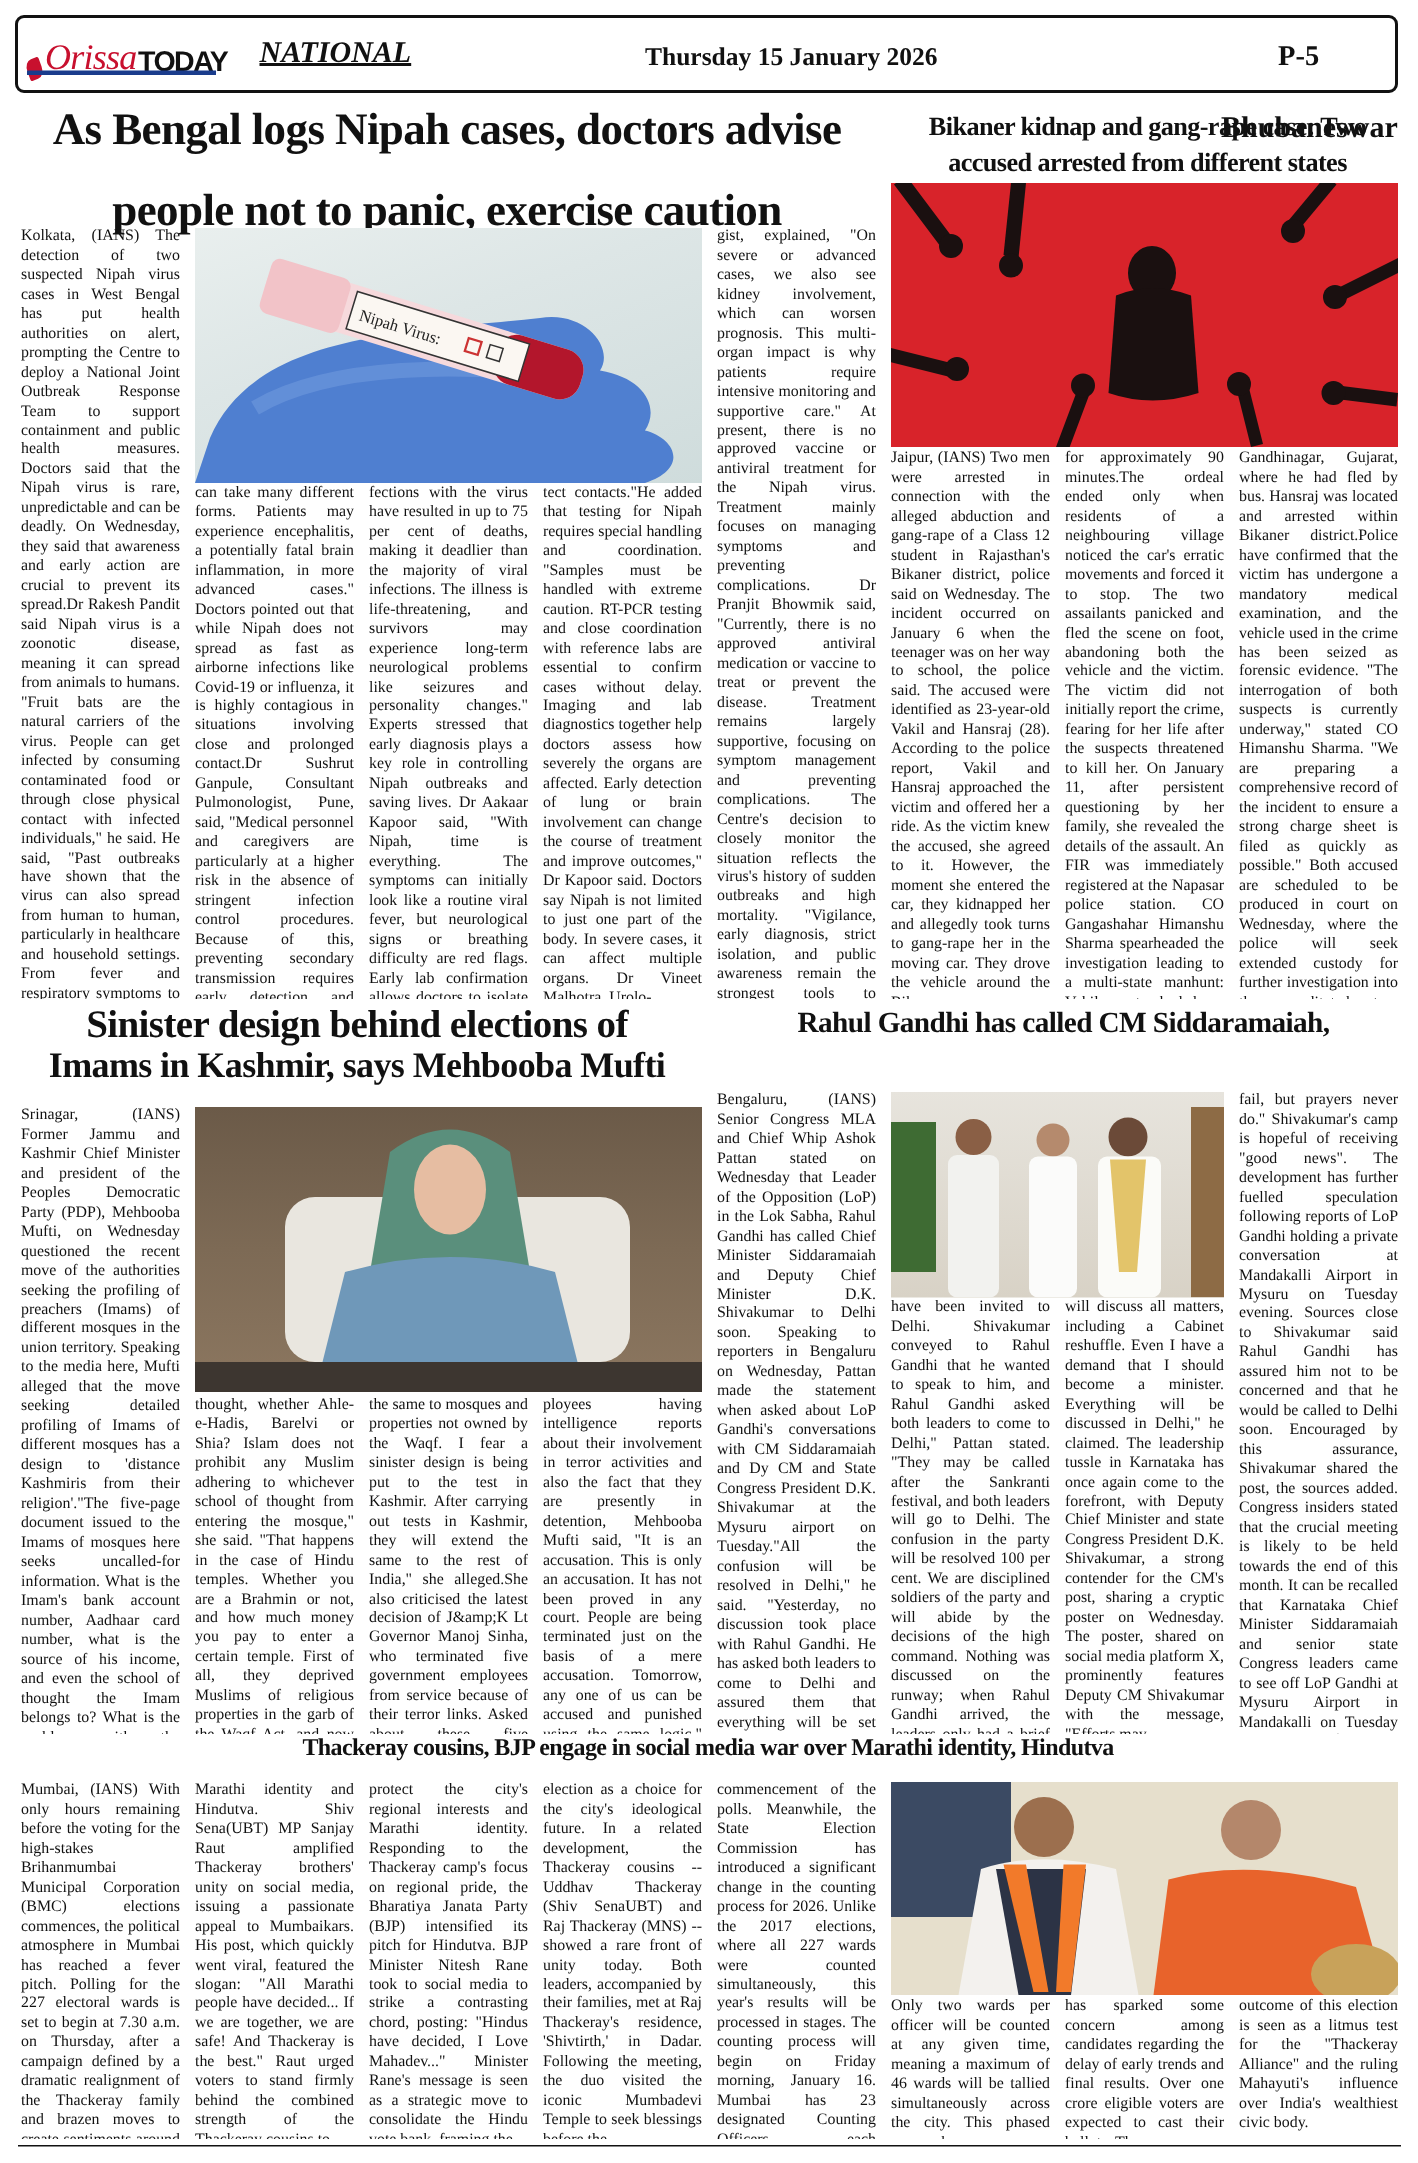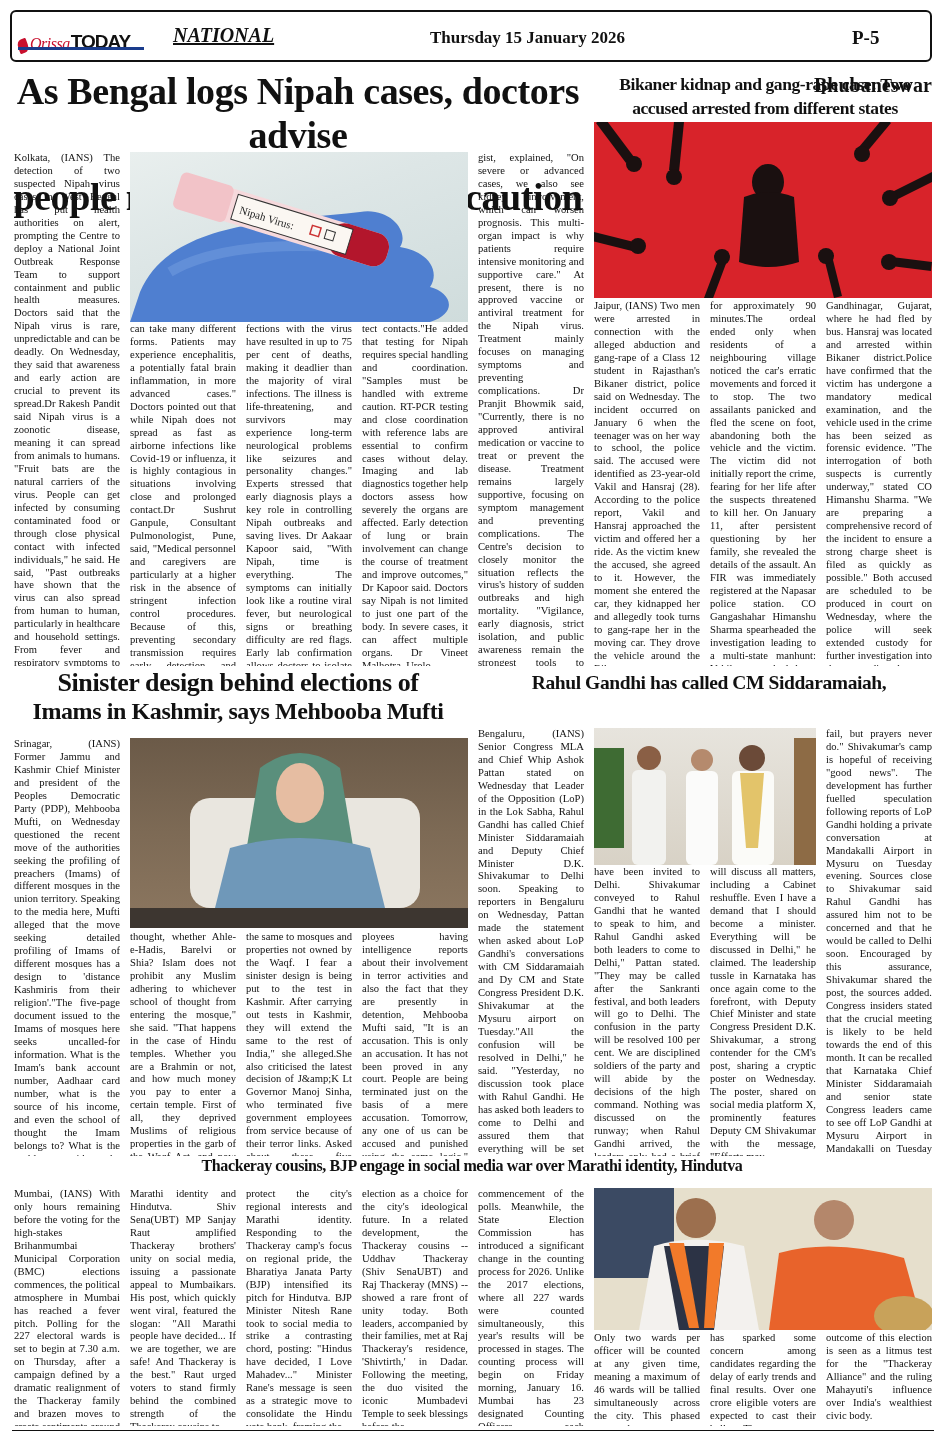--- a/index.html
+++ b/index.html
@@ -1,21 +1,21 @@
 <!DOCTYPE html>
 <html><head>
 <meta charset="utf-8">
 <style>
   * { box-sizing: border-box; margin: 0; padding: 0; }
   html, body { width: 945px; height: 1442px; background: #fff; overflow: hidden; }
   body { font-family: "Liberation Serif", "DejaVu Serif", serif; color: #111; position: relative; }
   .abs { position: absolute; }
   .masthead { left: 10px; top: 10px; width: 922px; height: 52px; border: 2px solid #111; border-radius: 6px; }
   .logo { left: 18px; top: 25px; height: 28px; display: flex; align-items: flex-end; }
-  .logo-orissa { font-family: "Liberation Serif", serif; font-style: italic; font-size: 16px; color: #c8102e; letter-spacing: -0.5px; }
+  .logo-orissa { font-family: "Liberation Serif", serif; font-style: italic; font-size: 24px; color: #c8102e; letter-spacing: -0.5px; }
   .logo-today { font-family: "Liberation Sans", sans-serif; font-weight: bold; font-size: 19px; color: #111; letter-spacing: -1px; margin-left: 1px; }
   .logo-bar { left: 18px; top: 47px; width: 126px; height: 3px; background: #1a3c8c; }
   .logo-leaf { display:inline-block; width: 10px; height: 14px; background:#c8102e; border-radius: 50% 10% 50% 10%; margin-right: 2px; transform: rotate(-20deg); }
   .section { left: 173px; top: 24px; font-size: 20px; font-style: italic; font-weight: bold; text-decoration: underline; }
   .dateline { left: 430px; top: 28px; font-size: 17px; font-weight: bold; }
   .city { left: 814px; top: 29px; font-size: 20px; font-weight: bold; margin-top: 45px; }
   .pageno { left: 852px; top: 27px; font-size: 19px; font-weight: bold; }
 
   .hl { font-family: "Liberation Serif", serif; font-weight: bold; text-align: center; line-height: 1.15; letter-spacing: -0.4px; }
   .col { font-size: 10.6px; line-height: 12.95px; text-align: justify; hyphens: auto; overflow: hidden; }
@@ -30,21 +30,21 @@
   <span class="logo-leaf"></span>
   <span class="logo-orissa">Orissa</span>
   <span class="logo-today">TODAY</span>
 </div>
 <div class="abs logo-bar"></div>
 <div class="abs section">NATIONAL</div>
 <div class="abs dateline">Thursday 15 January 2026</div>
 <div class="abs city">Bhubaneswar</div>
 <div class="abs pageno">P-5</div>
 
-<div class="abs hl" style="left:8px;top:70px;width:580px;font-size:38px;">
+<div class="abs hl" style="left:8px;top:70px;width:580px;font-size:30px;">
   <div>As Bengal logs Nipah cases, doctors advise</div>
   <div style="margin-top:19px;">people not to panic, exercise caution</div>
 </div>
 <div class="abs col" style="left:14px;top:152px;width:106px;height:514px;">Kolkata, (IANS) The detection of two suspected Nipah virus cases in West Bengal has put health authorities on alert, prompting the Centre to deploy a National Joint Outbreak Response Team to support containment and public health measures. Doctors said that the Nipah virus is rare, unpredictable and can be deadly. On Wednesday, they said that awareness and early action are crucial to prevent its spread.Dr Rakesh Pandit said Nipah virus is a zoonotic disease, meaning it can spread from animals to humans. "Fruit bats are the natural carriers of the virus. People can get infected by consuming contaminated food or through close physical contact with infected individuals," he said. He said, "Past outbreaks have shown that the virus can also spread from human to human, particularly in healthcare and household settings. From fever and respiratory symptoms to neurological complications, the illness</div>
 <div class="abs img" style="left:130px;top:152px;width:338px;height:170px;background:linear-gradient(160deg,#e9efee 0%,#dde6e6 40%,#cfdcdc 100%);">
   <svg width="338" height="170" viewBox="0 0 338 170">
     <path d="M10 140 C 40 70, 140 70, 230 60 C 260 55, 280 80, 270 95 C 300 100, 310 120, 300 135 C 320 140, 330 160, 300 170 L0 170 Z" fill="#4f7fd0"></path>
     <path d="M40 120 C 90 90, 180 90, 250 100" stroke="#6f99de" stroke-width="10" fill="none" opacity="0.6"></path>
     <g transform="rotate(17 170 80)">
       <rect x="40" y="58" width="220" height="34" rx="14" fill="#f6d9dc"></rect>

